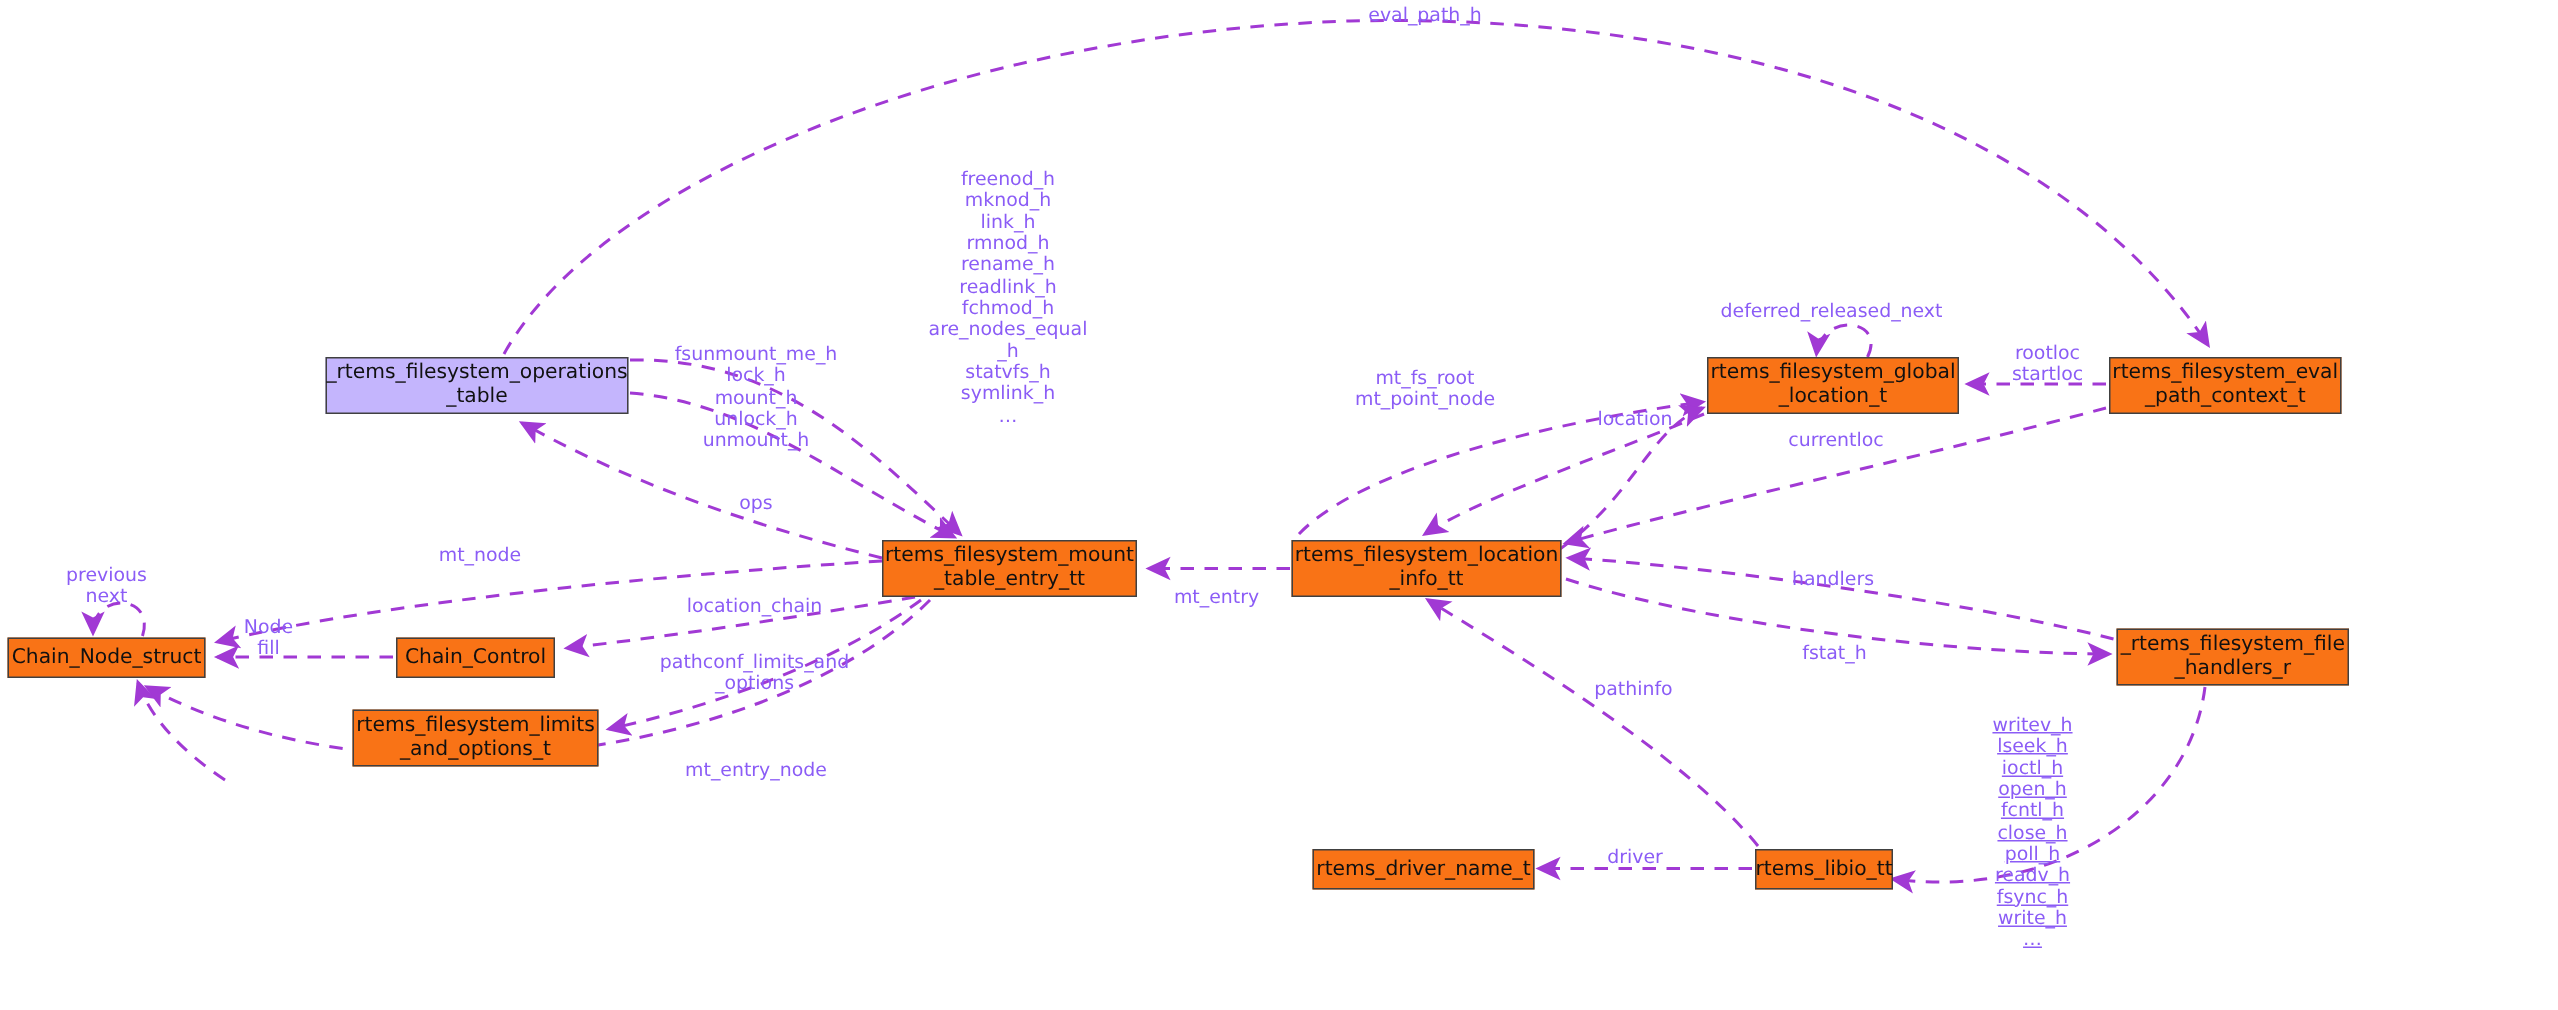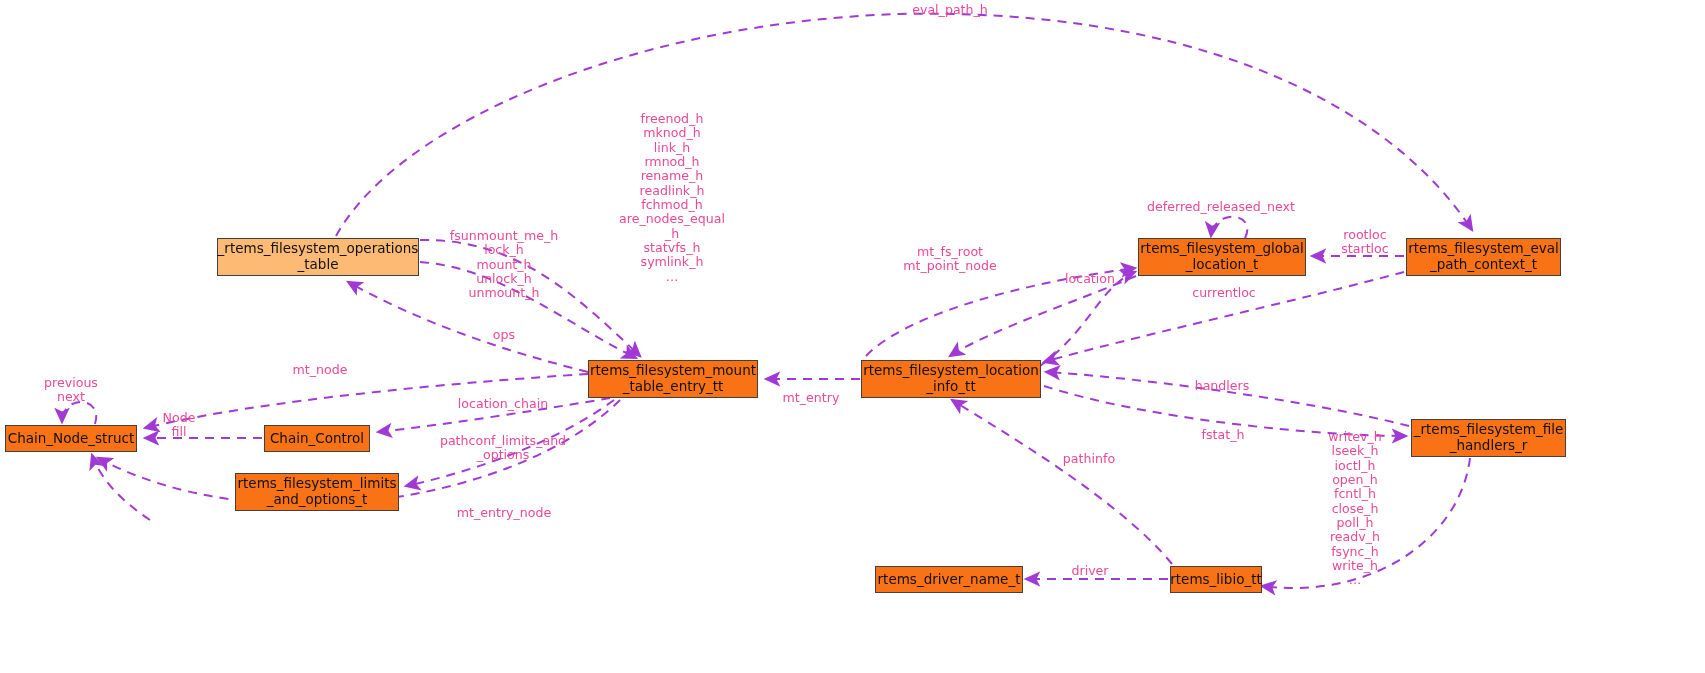--- a/index.html
+++ b/index.html
@@ -2,22 +2,22 @@
 <html><head>
 <meta charset="utf-8">
 <style>
   html,body{margin:0;padding:0;background:#ffffff;}
   #stage{position:relative;width:1705px;height:673px;overflow:hidden;
          font-family:"DejaVu Sans","Liberation Sans",sans-serif;background:#fff;}
   svg.edges{position:absolute;left:0;top:0;width:1705px;height:673px;pointer-events:none;}
   .node{position:absolute;box-sizing:border-box;border:1.6px solid #404040;background:#f97316;
         display:flex;align-items:center;justify-content:center;text-align:center;
         font-size:13.5px;color:#111;line-height:1.18;white-space:pre-line;padding:2px 4px;}
-  .node.filled{background:#fdba74;}
-  .lbl{position:absolute;font-size:12.6px;color:#ec4899;line-height:1.14;white-space:pre-line;
+  .node.filled{background:#c4b5fd;}
+  .lbl{position:absolute;font-size:12.6px;color:#8b5cf6;line-height:1.14;white-space:pre-line;
        text-align:center;transform:translateX(-50%);}
 </style>
 </head>
 <body>
 
 <div id="stage">
 
   <svg class="edges" viewBox="0 0 1705 673">
     <defs>
       <marker id="arw" markerWidth="9" markerHeight="9" refX="7.2" refY="4.5" orient="auto" markerUnits="strokeWidth">
@@ -152,21 +152,21 @@
 next</div>
 
   <div class="lbl" style="left:179px;top:411px;">Node
 fill</div>
 
   <div class="lbl" style="left:503px;top:434px;">pathconf_limits_and
 _options</div>
 
   <div class="lbl" style="left:1089px;top:452px;">pathinfo</div>
 
-  <div class="lbl" style="left:1355px;top:430px;">writev_h
+  <div class="lbl" style="left:1355px;top:476px;text-decoration:underline;">writev_h
 lseek_h
 ioctl_h
 open_h
 fcntl_h
 close_h
 poll_h
 readv_h
 fsync_h
 write_h
 …</div>

